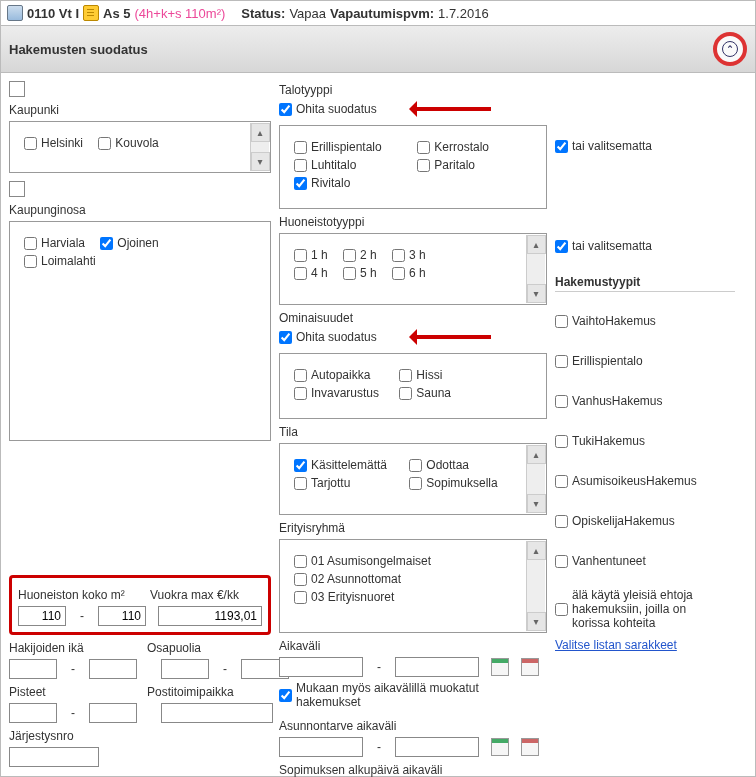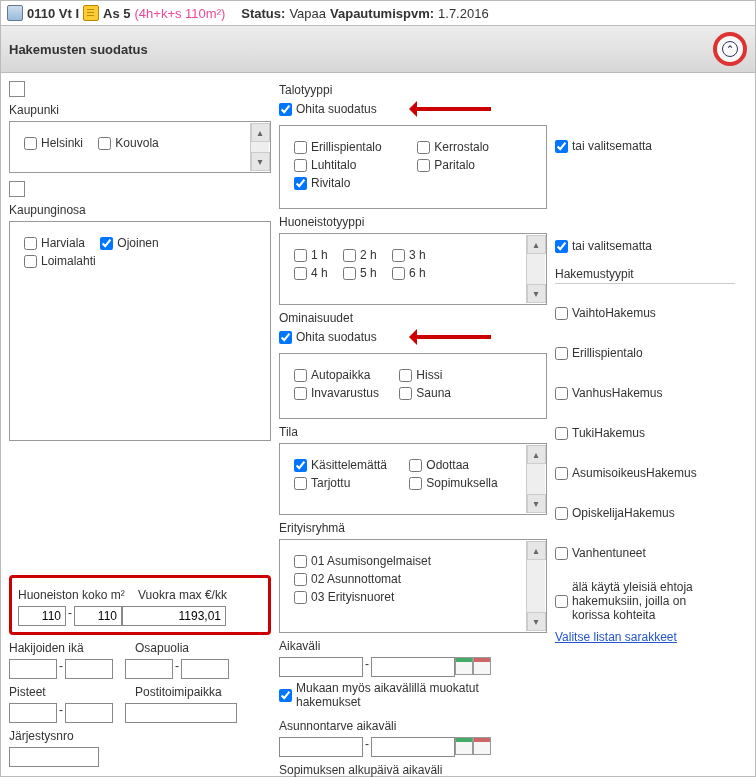--- a/index.html
+++ b/index.html
@@ -19,32 +19,32 @@
 .col2{width:268px}
 .col3{width:180px}
 .lbl{font-weight:normal;margin-top:2px}
 .listbox{border:1px solid #999;background:#fff;padding:14px;position:relative}
 .listbox.scrolly{padding-right:22px}
 .lb-scroll{position:absolute;right:1px;top:1px;bottom:1px;width:18px;background:#eee;border-left:1px solid #ccc;display:flex;flex-direction:column;justify-content:space-between;align-items:center;font-size:10px;color:#666}
 .lb-scroll .arr{background:#e6e6e6;width:17px;height:17px;display:flex;align-items:center;justify-content:center;border:1px solid #ccc}
 .cb{display:inline-flex;align-items:center;gap:4px;margin-right:12px;margin-bottom:4px;white-space:nowrap}
 .cb input{margin:0}
 .cbsolo{width:14px;height:14px;border:1px solid #888;background:#fff;display:inline-block}
-.row{display:flex;gap:0;align-items:flex-start}
+.row{display:flex;gap:12px;align-items:center}
 .txt{border:1px solid #888;height:20px;padding:0 4px;font-size:12px;text-align:right;box-sizing:border-box}
 .dash{padding:0 2px}
 .redbox{border:3px solid #c00;border-radius:4px;padding:8px 6px 6px;margin-top: -4px}
 .redarrow{position:relative;display:inline-block;width:90px;height:16px;vertical-align:middle}
 .redarrow:before{content:"";position:absolute;left:10px;top:6px;right:0;height:4px;background:#c00}
 .redarrow:after{content:"";position:absolute;left:0;top:0;border:8px solid transparent;border-right-color:#c00}
 .link{color:#2255cc;text-decoration:underline;cursor:pointer}
 .cal-ico{display:inline-block;width:16px;height:16px;background:#f6f6f6;border:1px solid #999;position:relative;vertical-align:middle}
 .cal-ico:before{content:"";position:absolute;left:0;right:0;top:0;height:4px;background:#4a6}
 .cal-ico.alt:before{background:#c66}
-.subhdr{font-weight:normal;border-bottom:1px solid #ccc;padding-bottom:2px;margin-top:6px}
+.subhdr{font-weight:bold;border-bottom:1px solid #ccc;padding-bottom:2px;margin-top:14px}
 .spacer{flex:0 0 auto;height:190px}
 </style>
 </head>
 <body>
 
 <div class="topbar">
   <span class="ico ico-printer"></span>
   <b>0110 Vt I</b>
   <span class="ico ico-yellow"></span>
   <b>As 5</b>

